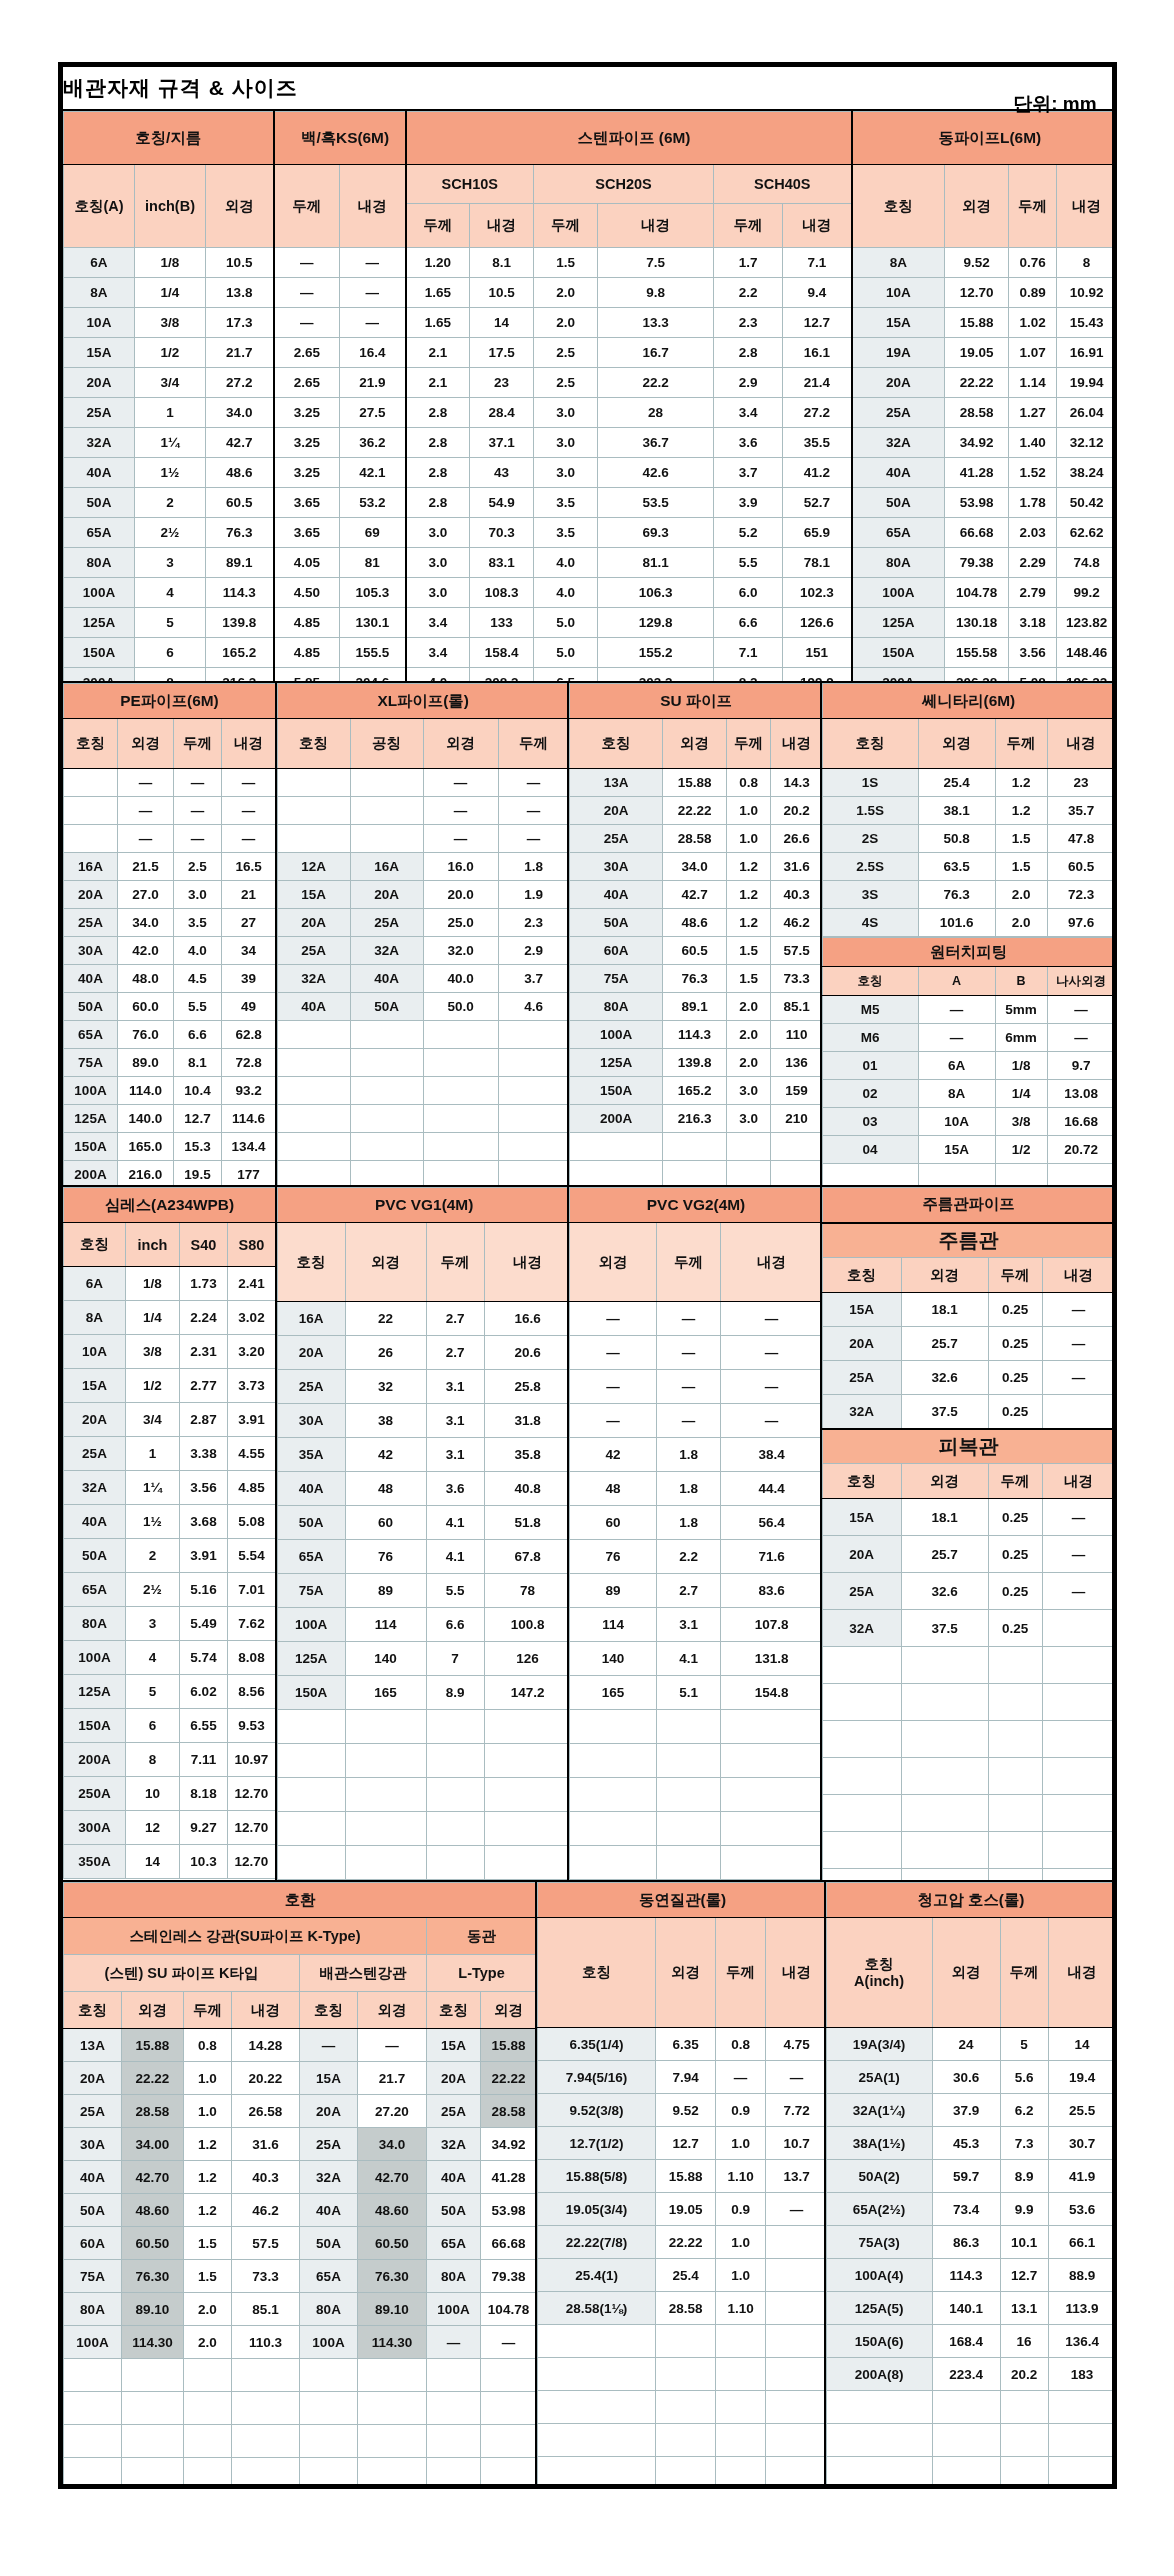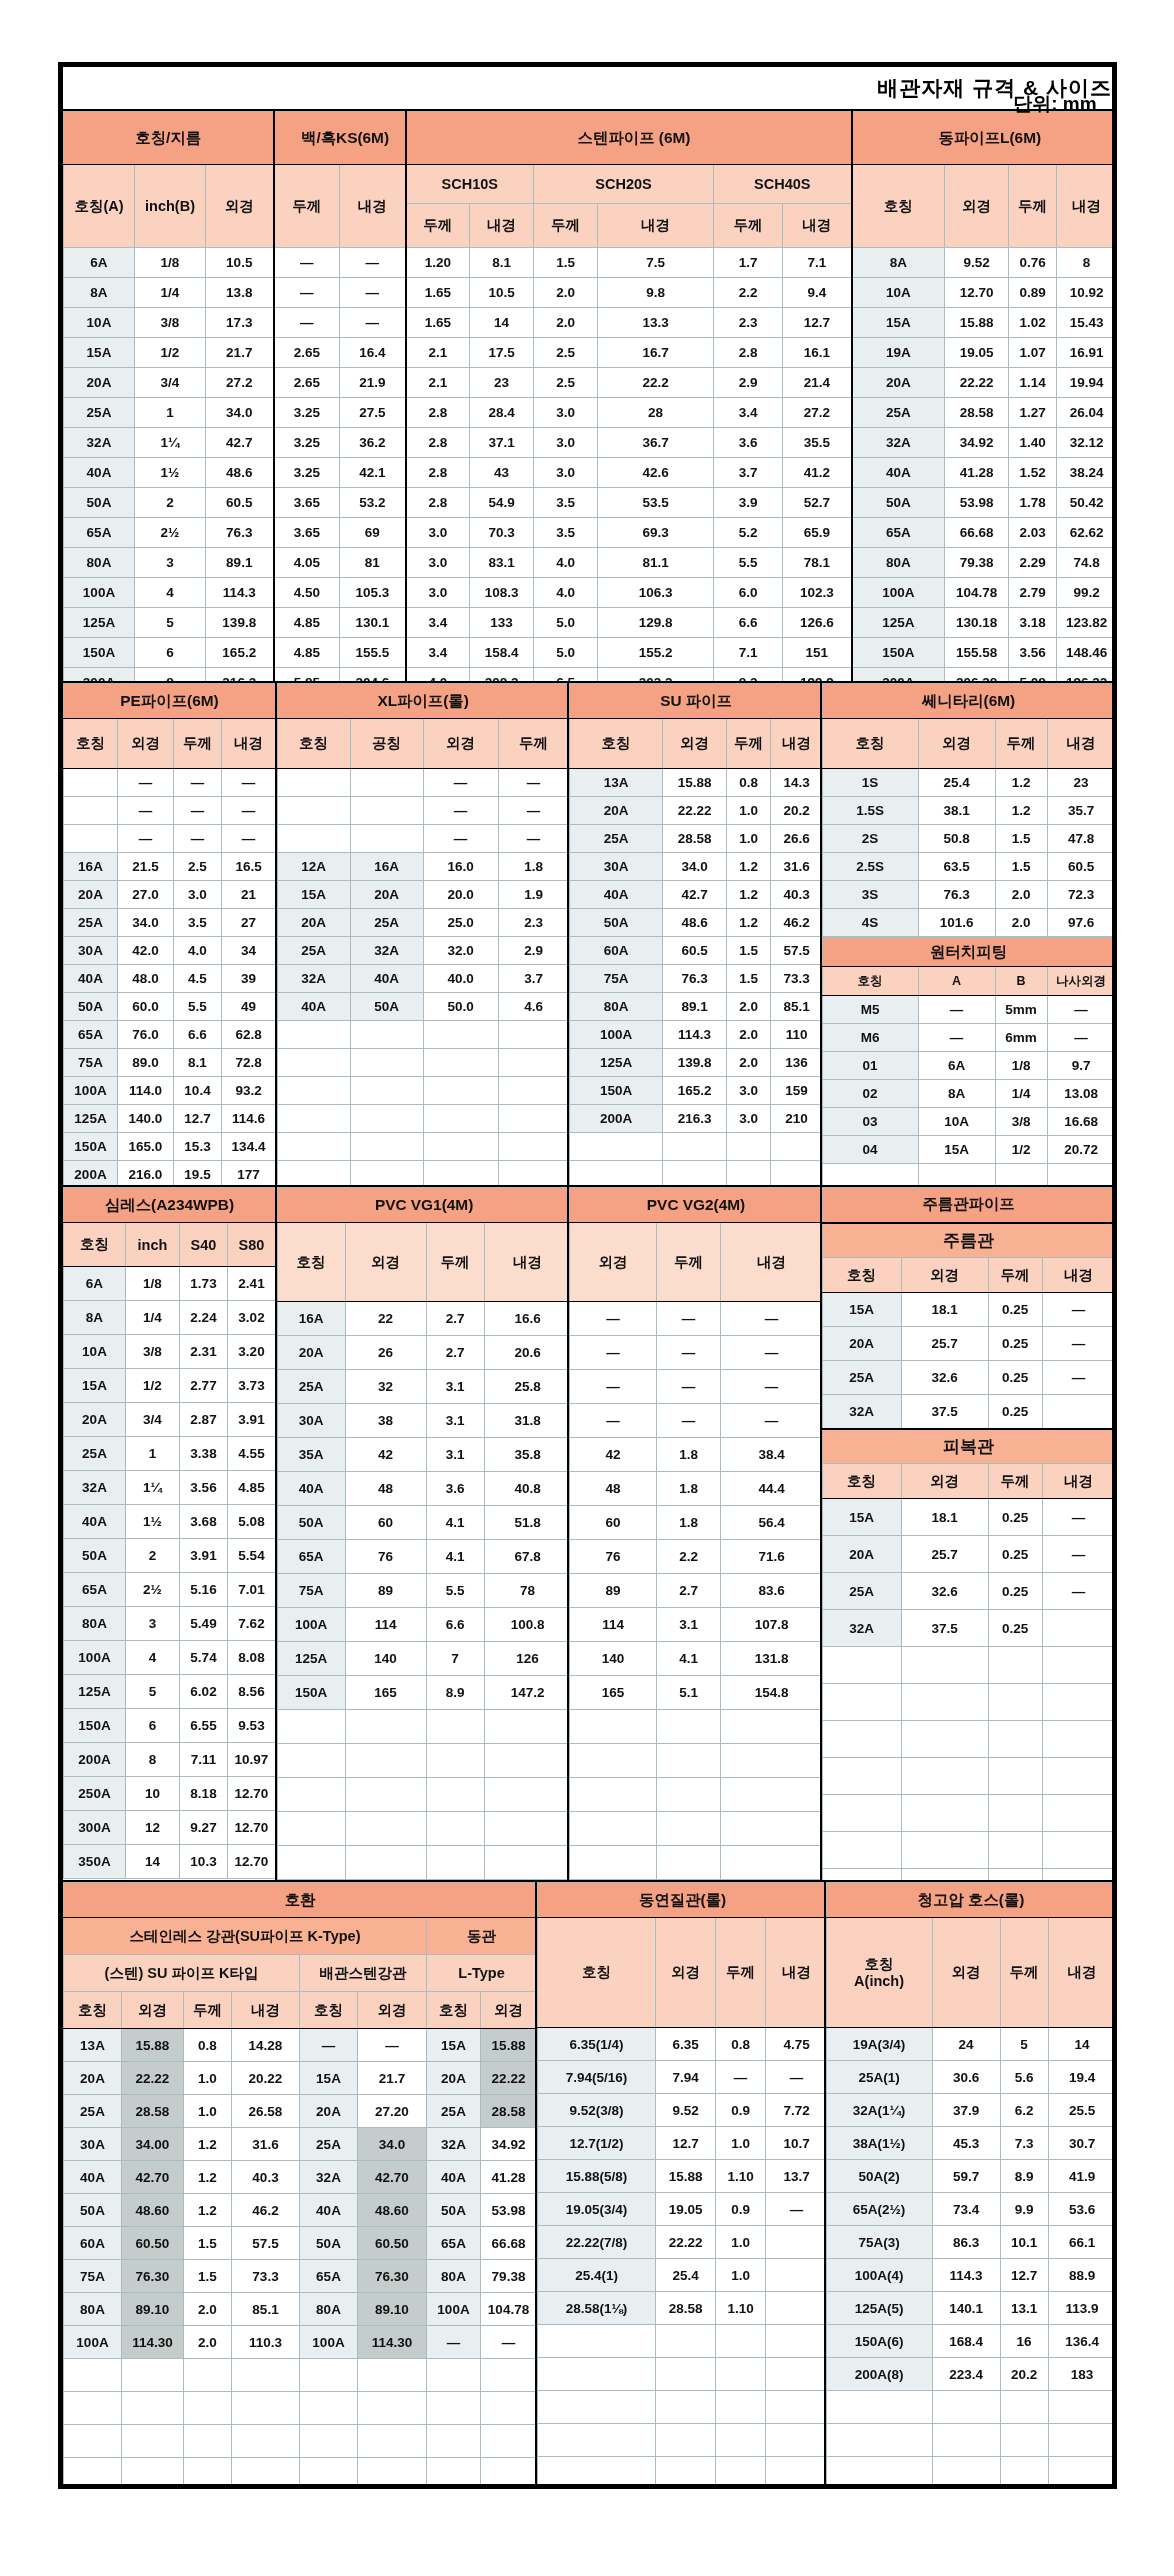--- a/index.html
+++ b/index.html
@@ -4,37 +4,37 @@
 <style>
   :root{
     --sec:#f5a183; --sub:#f8b193; --colh:#fbd2c0; --blue:#d8eaf2;
     --lab:#e9eef0; --shade:#c5cccc; --grid:#a9bcc0;
   }
   *{box-sizing:border-box; margin:0; padding:0;}
   body{width:1175px; height:2576px; background:#fff;
        font-family:"Liberation Sans","DejaVu Sans",sans-serif;}
   .page{position:relative; width:1175px; height:2576px; background:#fff; overflow:hidden;}
   .sheet{position:absolute; left:58px; top:62px; width:1059px; border:5.8px solid #000; background:#fff;}
-  .title-row{position:relative; height:42px; display:flex; align-items:center; justify-content:flex-end;}
+  .title-row{position:relative; height:42px; display:flex; align-items:center; justify-content:flex-start;}
   .title-row .title{font-size:21px; font-weight:bold; letter-spacing:1px;}
   .title-row .unit{position:absolute; right:15.4px; top:16px; height:42px; display:flex; align-items:center;
                    font-size:19px; font-weight:bold;}
   .band{display:flex; border-top:2.9px solid #000; overflow:hidden;}
   .band1{height:572px;} .band2{height:504px;} .band3{height:695px;} .band4{height:604px;}
   .sect{overflow:hidden;}
   .sect + .sect{border-left:2.9px solid #000;}
   .w220{width:212px;} .w304{width:293px;} .w262{width:253px;}
   .w490{width:473px;} .w300{width:289px;} .wfull{width:100%;}
   table{width:100%; border-collapse:collapse; table-layout:fixed;}
   th,td{border:1px solid var(--grid); text-align:center; vertical-align:middle;
         font-weight:bold; padding:0 1px; overflow:hidden; white-space:nowrap; color:#111;}
   td{font-size:13.5px; background:#fff;}
   th{font-size:14.5px;}
   tr.sec th{background:var(--sec); font-size:15.4px; border-bottom:1.9px solid #000;}
-  tr.sub th{background:var(--sub); font-size:17px; border-top:2.9px solid #000;}
+  tr.sub th{background:var(--sub); font-size:20px; border-top:2.9px solid #000;}
   tr.mid th{background:var(--sub);}
   tr.colh th, tr.cells th{background:var(--colh);}
   tr.cells th{border-bottom:1.9px solid #000;}
   tbody.data tr:first-child td{border-top:1.9px solid #000;}
   td.lab{background:var(--lab);}
   td.shade{background:var(--shade);}
   th.blue{background:var(--blue);}
   th.secl{border-left:2.9px solid #000;}
   th.secl2{border-left:1.9px solid #000;}
   tr.sec th + th{border-left:2.9px solid #000;padding-left:12px;}

